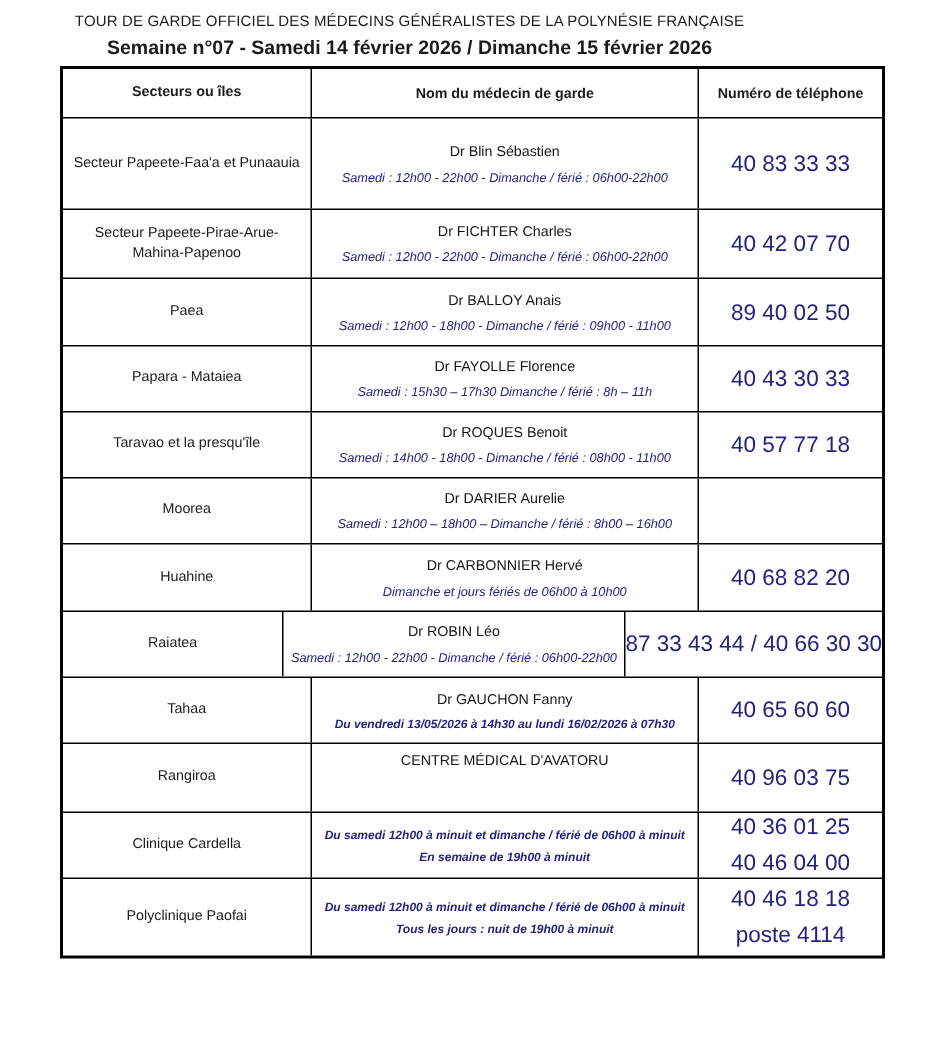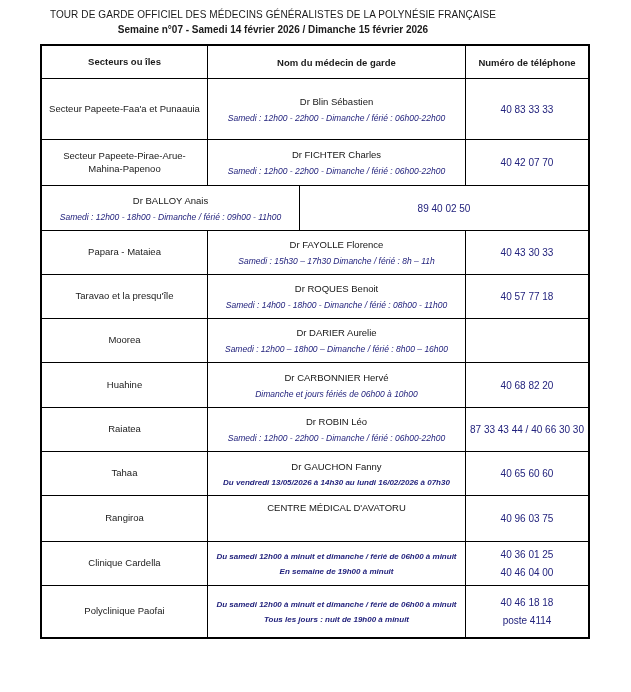--- a/index.html
+++ b/index.html
@@ -3,33 +3,33 @@
 <meta charset="utf-8">
 <style>
   html,body{margin:0;padding:0;}
   body{
     width:631px;height:692px;background:#ffffff;position:relative;
     font-family:"Liberation Sans", sans-serif;color:#1b1b1b;
     -webkit-font-smoothing:antialiased;
   }
   .titlewrap{position:absolute;top:8px;left:0;width:546px;text-align:center;line-height:1.45;}
   .title{font-size:10px;letter-spacing:0.1px;}
-  .subtitle{font-size:10px;font-weight:bold;}
+  .subtitle{font-size:13px;font-weight:bold;}
 
   .table{
     position:absolute;left:40px;top:44px;width:550px;
     border:2px solid #000;box-sizing:border-box;background:#fff;
   }
   .row{display:flex;border-top:1px solid #000;box-sizing:border-box;}
   .row.header{border-top:none;}
   .cell{box-sizing:border-box;display:flex;flex-direction:column;
         align-items:center;justify-content:center;text-align:center;}
   .c1{width:166px;border-right:1px solid #000;font-size:9.5px;padding:16px 5px;line-height:1.35;}
   .c2{width:258px;border-right:1px solid #000;padding:2px 4px;gap:6px;}
-  .c3{flex:1;font-size:10px;gap:7px;}
+  .c3{flex:1;font-size:15px;gap:7px;}
   .header .cell{font-weight:bold;font-size:9.5px;}
   .name{font-size:9.5px;color:#161616;white-space:nowrap;}
   .sched{font-size:8.5px;font-style:italic;color:#23237d;white-space:nowrap;}
   .sched.b{font-weight:bold;font-size:8px;}
   .phone{color:#23237d;white-space:nowrap;}
   .cell.top{justify-content:flex-start;padding-top:6px;}
 </style>
 </head>
 <body>
 
@@ -66,20 +66,23 @@
     <div class="cell c2">
       <div class="name">Dr FICHTER Charles</div>
       <div class="sched">Samedi : 12h00 - 22h00 - Dimanche / férié : 06h00-22h00</div>
     </div>
     <div class="cell c3">
         <div class="phone">40 42 07 70</div>
       </div>
   </div>
 
   <div class="row" style="height:45px">
+    <div class="cell c1">
+        <span>Paea</span>
+      </div>
     <div class="cell c2">
       <div class="name">Dr BALLOY Anais</div>
       <div class="sched">Samedi : 12h00 - 18h00 - Dimanche / férié : 09h00 - 11h00</div>
     </div>
     <div class="cell c3">
         <div class="phone">89 40 02 50</div>
       </div>
   </div>
 
   <div class="row" style="height:44px">

